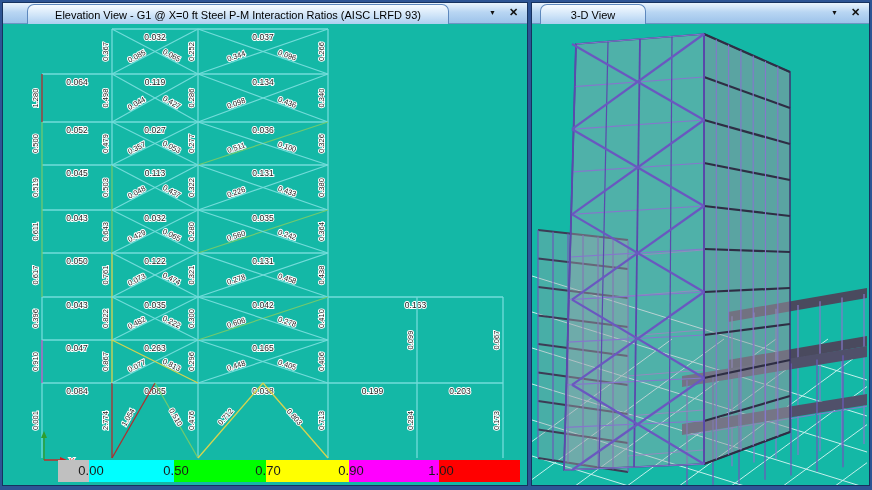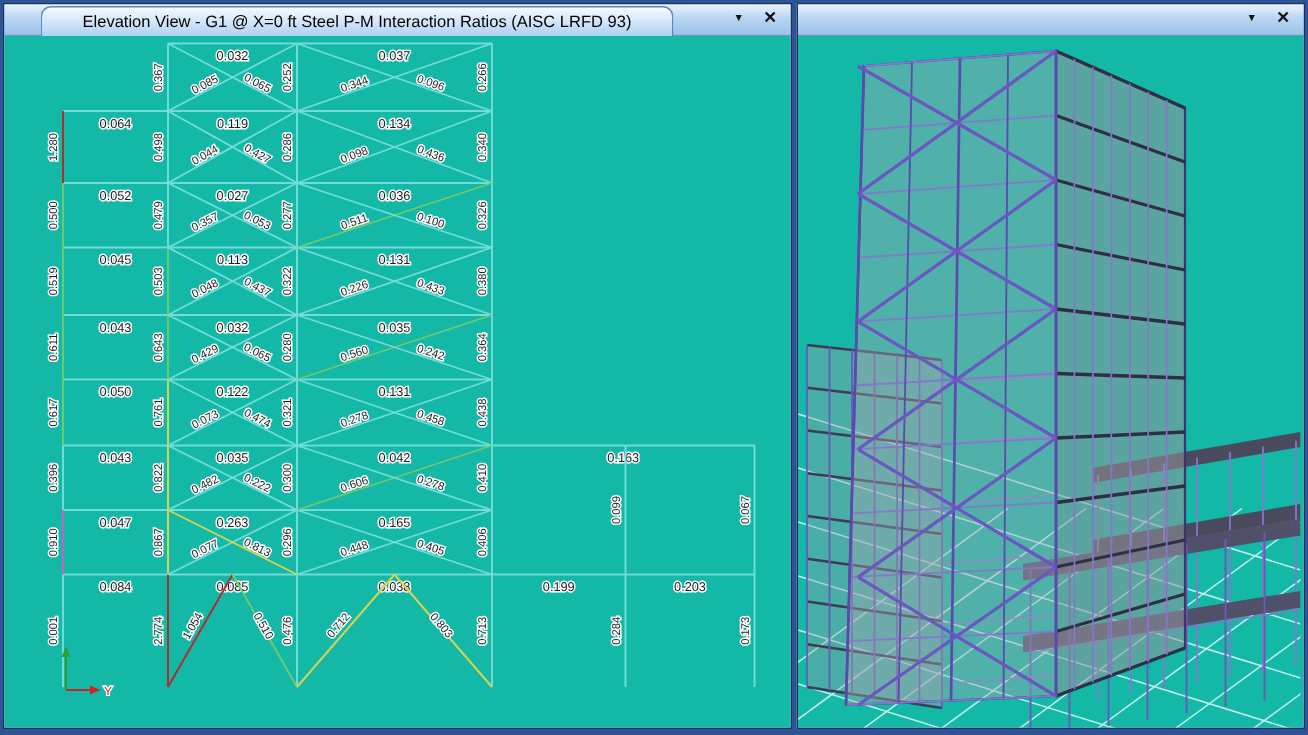--- a/index.html
+++ b/index.html
@@ -262,25 +262,41 @@
         <line x1="198" y1="456" x2="263" y2="381" stroke="#d8d44f" stroke-width="1.3"></line>
         <text x="227.5" y="416.5" font-size="7.5" text-anchor="middle" fill="#1c1c1c" stroke="#ffffff" stroke-width="2" paint-order="stroke" font-family="&quot;Liberation Sans&quot;,sans-serif" transform="rotate(-49.08561677997488 227.5 416.5)">0.712</text>
         <line x1="263" y1="381" x2="328" y2="456" stroke="#d8d44f" stroke-width="1.3"></line>
         <text x="292.5" y="416.5" font-size="7.5" text-anchor="middle" fill="#1c1c1c" stroke="#ffffff" stroke-width="2" paint-order="stroke" font-family="&quot;Liberation Sans&quot;,sans-serif" transform="rotate(49.08561677997488 292.5 416.5)">0.803</text>
         <line x1="44" y1="458" x2="44" y2="434" stroke="#2e9e2e" stroke-width="1.4"></line>
         <polygon points="41,436 47,436 44,429" fill="#2e9e2e"></polygon>
         <line x1="44" y1="458" x2="62" y2="458" stroke="#cc2222" stroke-width="1.4"></line>
         <polygon points="60,455 60,461 67,458" fill="#cc2222"></polygon>
         <text x="72" y="461" font-size="8" text-anchor="middle" fill="#cc2222" stroke="#ffffff" stroke-width="2" paint-order="stroke" font-family="&quot;Liberation Sans&quot;,sans-serif">Y</text>
       </svg>
+    <div class="legend" id="legendBar">
+        <div class="legend-seg" style="width: 31px; background: rgb(192, 192, 192);"></div>
+        <div class="legend-seg" style="width: 85px; background: rgb(0, 255, 255);"></div>
+        <div class="legend-seg" style="width: 92px; background: rgb(0, 255, 0);"></div>
+        <div class="legend-seg" style="width: 83px; background: rgb(255, 255, 0);"></div>
+        <div class="legend-seg" style="width: 90px; background: rgb(255, 0, 255);"></div>
+        <div class="legend-seg" style="width: 81px; background: rgb(255, 0, 0);"></div>
+        <div class="legend-label" style="left: 16px;">0.00</div>
+        <div class="legend-label" style="left: 101px;">0.50</div>
+        <div class="legend-label" style="left: 193px;">0.70</div>
+        <div class="legend-label" style="left: 276px;">0.90</div>
+        <div class="legend-label" style="left: 366px;">1.00</div>
+      </div>
   </div>
 </div>
 
 <div class="pane pane-right">
   <div class="titlebar">
+    <div class="title-tab tab-right">
+      <span>3-D View</span>
+    </div>
     <div class="tb-btn btn-menu">▼</div>
     <div class="tb-btn btn-close">✕</div>
   </div>
   <div class="content">
     <svg id="svg3d" width="335" height="466" viewBox="0 0 335 466">
         <line x1="0" y1="252" x2="335" y2="356" stroke="#c4efec" stroke-width="1"></line>
         <line x1="0" y1="288" x2="335" y2="392" stroke="#c4efec" stroke-width="1"></line>
         <line x1="0" y1="324" x2="335" y2="428" stroke="#c4efec" stroke-width="1"></line>
         <line x1="0" y1="360" x2="335" y2="464" stroke="#c4efec" stroke-width="1"></line>
         <line x1="0" y1="396" x2="335" y2="500" stroke="#c4efec" stroke-width="1"></line>

